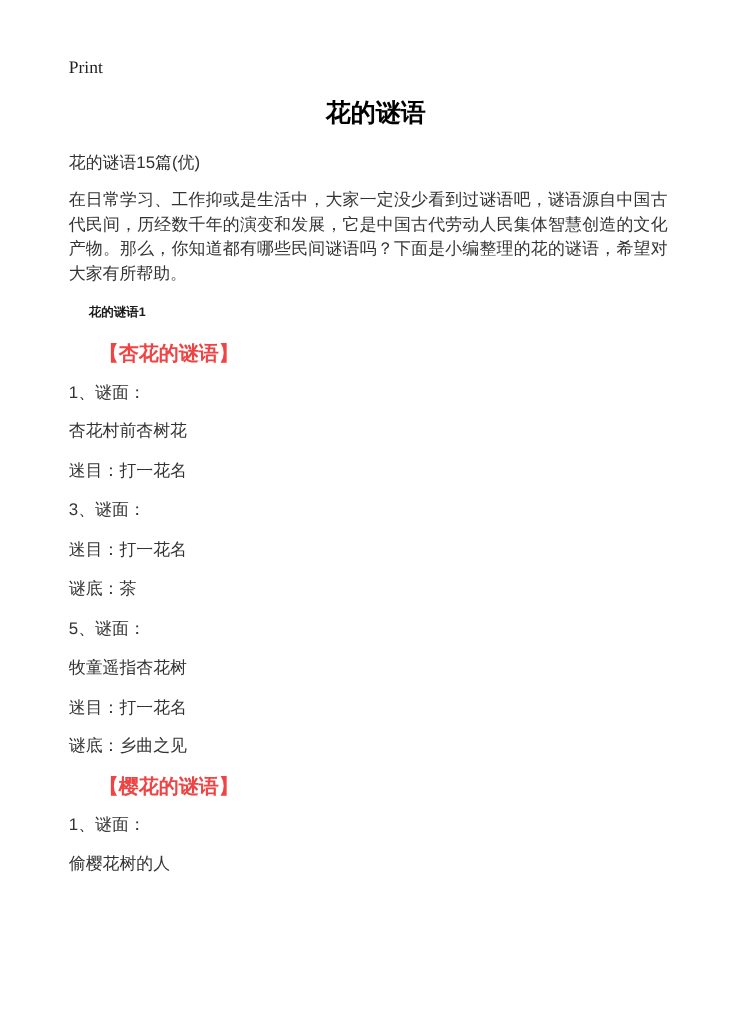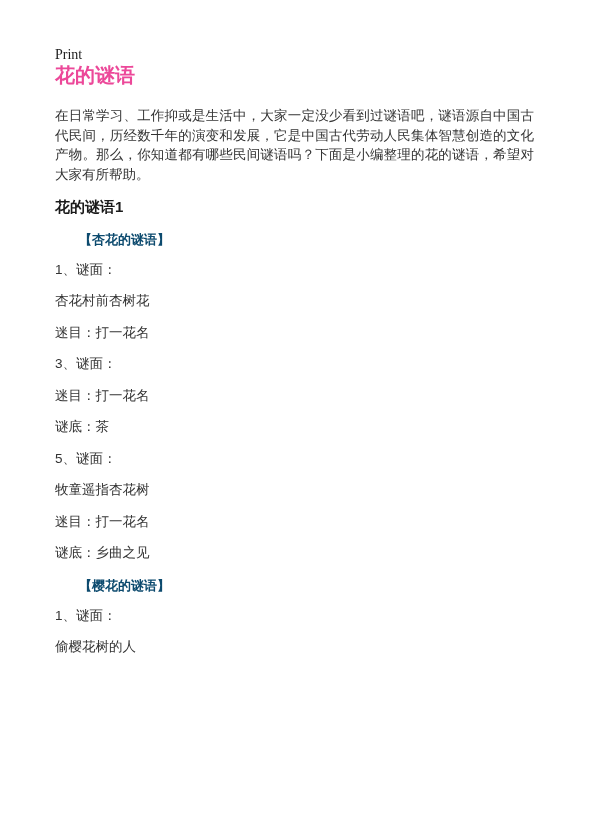--- a/index.html
+++ b/index.html
@@ -24,66 +24,67 @@
   .print-link {
     font-family: "Liberation Serif", serif;
     font-size: 14px;
     color: #222222;
     line-height: 14px;
     margin: 0;
   }
   .doc-title {
     font-size: 20px;
     font-weight: bold;
-    color: #ec4899;
-    text-align: left;
+    color: #000000;
+    text-align: center;
     line-height: 20px;
-    margin: 3px 0 21px 0;
+    margin: 19px 0 21px 0;
   }
   .subtitle {
     font-size: 13.5px;
     line-height: 15px;
     margin: 0 0 13px 0;
   }
   .intro {
     font-size: 13.5px;
     line-height: 19.5px;
     margin: 0 12px 16px 0;
     text-align: justify;
   }
   .section-heading {
-    font-size: 15px;
+    font-size: 10px;
     font-weight: bold;
     color: #1a1a1a;
     line-height: 14.5px;
-    margin: 0 0 17px 0;
+    margin: 0 0 17px 16px;
   }
   .group-heading {
-    font-size: 13px;
+    font-size: 16px;
     font-weight: bold;
-    color: #0c4a6e;
+    color: #ef4444;
     line-height: 15px;
     padding-left: 24px;
     margin: 0 0 16px 0;
   }
   .riddle-line {
     font-size: 13.5px;
     line-height: 14.5px;
     margin: 16px 0 17px 0;
   }
 </style>
 </head>
 <body>
 
 <div class="page">
 
   <p class="print-link">Print</p>
 
   <h1 class="doc-title">花的谜语</h1>
 
+  <p class="subtitle">花的谜语15篇(优)</p>
 
   <p class="intro">在日常学习、工作抑或是生活中，大家一定没少看到过谜语吧，谜语源自中国古代民间，历经数千年的演变和发展，它是中国古代劳动人民集体智慧创造的文化产物。那么，你知道都有哪些民间谜语吗？下面是小编整理的花的谜语，希望对大家有所帮助。</p>
 
   <p class="section-heading">花的谜语1</p>
 
   <p class="group-heading">【杏花的谜语】</p>
 
   <p class="riddle-line">1、谜面：</p>
   <p class="riddle-line">杏花村前杏树花</p>
   <p class="riddle-line">迷目：打一花名</p>

